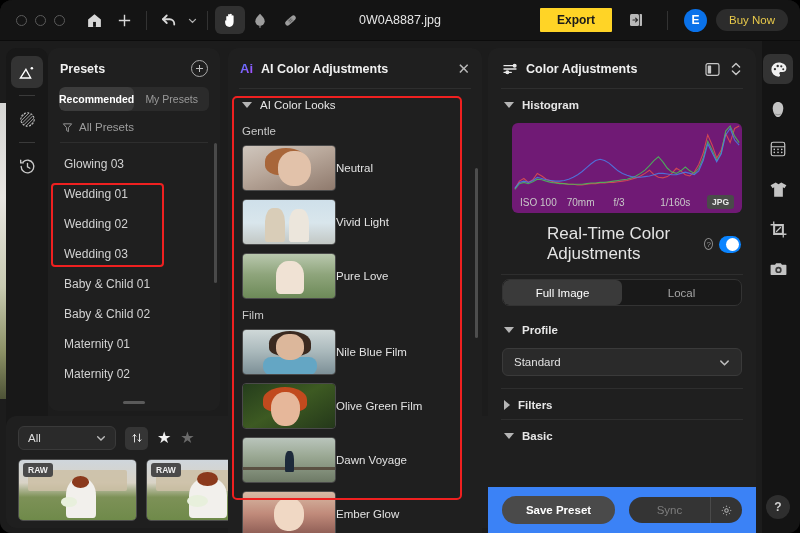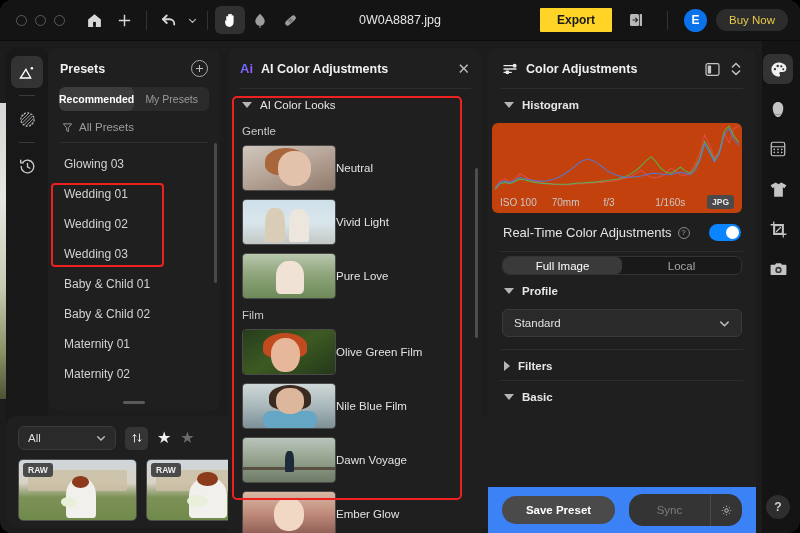--- a/index.html
+++ b/index.html
@@ -238,53 +238,53 @@
   }
   .ca-head {
     display:flex; align-items:center; gap:8px; padding: 13px 14px 11px 14px;
   }
   .ca-title{font-size:12.5px;color:#f0f0f0;font-weight:bold;}
   .ca-head-icons{margin-left:auto;display:flex;align-items:center;gap:9px;}
   .ca-divider{height:1px;background:#2e2e2e;margin:0 13px;}
   .ca-section{display:flex;align-items:center;gap:8px;padding:10px 16px 8px 16px;cursor:pointer;}
   .ca-section-label{font-size:11.5px;color:#e6e6e6;font-weight:bold;}
   .histogram{
-    margin: 4px 14px 0 4px; height: 90px; background:#c2410c;
+    margin: 4px 14px 0 24px; height: 90px; background:#701a75;
     border-radius:6px; position:relative; overflow:hidden;
   }
   .hist-meta{
     position:absolute;left:0;right:0;bottom:0;height:22px;
     display:flex;align-items:center;gap:0;padding:0 8px;
     font-size:10px;color:#c8c8c8;
   }
   .hist-meta span{flex:1;text-align:left;}
   .jpg-badge{
     background:#4a4a4a;color:#e8e8e8;font-size:8.5px;font-weight:bold;
     padding:2px 5px;border-radius:3px;flex:none !important;
   }
   .rt-row{
     display:flex;align-items:center;gap:6px;padding:11px 15px 10px 15px;
   }
-  .rt-label{font-size:13px;color:#e4e4e4;}
+  .rt-label{font-size:17px;color:#e4e4e4;margin-left:44px;}
   .info-circle{
     width:12px;height:12px;border-radius:50%;border:1px solid #8a8a8a;
     font-size:8px;color:#9a9a9a;display:flex;align-items:center;justify-content:center;
     cursor:pointer;
   }
   .toggle{
     margin-left:auto;width:32px;height:17px;border-radius:9px;background:#0a84ff;
     position:relative;cursor:pointer;
   }
   .toggle::after{
     content:'';position:absolute;right:2px;top:2px;width:13px;height:13px;
     border-radius:50%;background:#fff;
   }
   .ca-seg{
-    display:flex;margin:4px 14px 0 14px;background:#191919;border-radius:7px;
-    height:19px;border:1px solid #333;overflow:hidden;
+    display:flex;margin:4px 14px 8px 14px;background:#191919;border-radius:7px;
+    height:27px;border:1px solid #333;overflow:hidden;
   }
   .ca-seg-item{
     flex:1;display:flex;align-items:center;justify-content:center;
     font-size:11.5px;color:#a6a6a6;cursor:pointer;
   }
   .ca-seg-item.active{background:#3a3a3a;color:#fff;border-radius:6px;}
   .ca-select{
     margin:4px 14px 0 14px;height:28px;background:#2a2a2a;border:1px solid #3a3a3a;
     border-radius:6px;display:flex;align-items:center;justify-content:space-between;
     padding:0 11px;font-size:11.5px;color:#e0e0e0;cursor:pointer;
@@ -293,21 +293,21 @@
     position:absolute;left:0;right:0;bottom:0;height:46px;
     display:flex;align-items:center;gap:14px;padding:0 14px;
     background:#3b82f6;
   }
   .btn-save{
     flex:1;height:28px;border-radius:14px;background:#4a4a4a;color:#fff;
     font-size:11.5px;font-weight:bold;display:flex;align-items:center;
     justify-content:center;cursor:pointer;border:none;
     font-family:"Liberation Sans", sans-serif;
   }
-  .sync-group{flex:1;display:flex;height:32px;border-radius:14px;background:#343434;overflow:hidden;}
+  .sync-group{flex:1;display:flex;height:26px;border-radius:14px;background:#343434;overflow:hidden;}
   .btn-sync{
     flex:1;display:flex;align-items:center;justify-content:center;
     font-size:11.5px;color:#7d7d7d;cursor:pointer;
   }
   .sync-gear{
     width:32px;display:flex;align-items:center;justify-content:center;
     border-left:1px solid #4a4a4a;color:#b5b5b5;cursor:pointer;
   }
 
   
@@ -549,36 +549,36 @@
           <div class="t-pure">
             <div class="f"></div>
           </div>
         </div>
       <div class="look-label">Pure Love</div>
     </div>
 
     <div class="group-label">Film</div>
     <div class="look-row">
       <div class="look-thumb">
-          <div class="t-olive">
-            <div class="h"></div>
-            <div class="f"></div>
-          </div>
-        </div>
-      <div class="look-label">Olive Green Film</div>
-    </div>
-    <div class="look-row">
-      <div class="look-thumb">
           <div class="t-nile">
             <div class="s"></div>
             <div class="h"></div>
             <div class="f"></div>
           </div>
         </div>
       <div class="look-label">Nile Blue Film</div>
+    </div>
+    <div class="look-row">
+      <div class="look-thumb">
+          <div class="t-olive">
+            <div class="h"></div>
+            <div class="f"></div>
+          </div>
+        </div>
+      <div class="look-label">Olive Green Film</div>
     </div>
     <div class="look-row">
       <div class="look-thumb">
           <div class="t-dawn">
             <div class="r"></div>
             <div class="p"></div>
           </div>
         </div>
       <div class="look-label">Dawn Voyage</div>
     </div>

